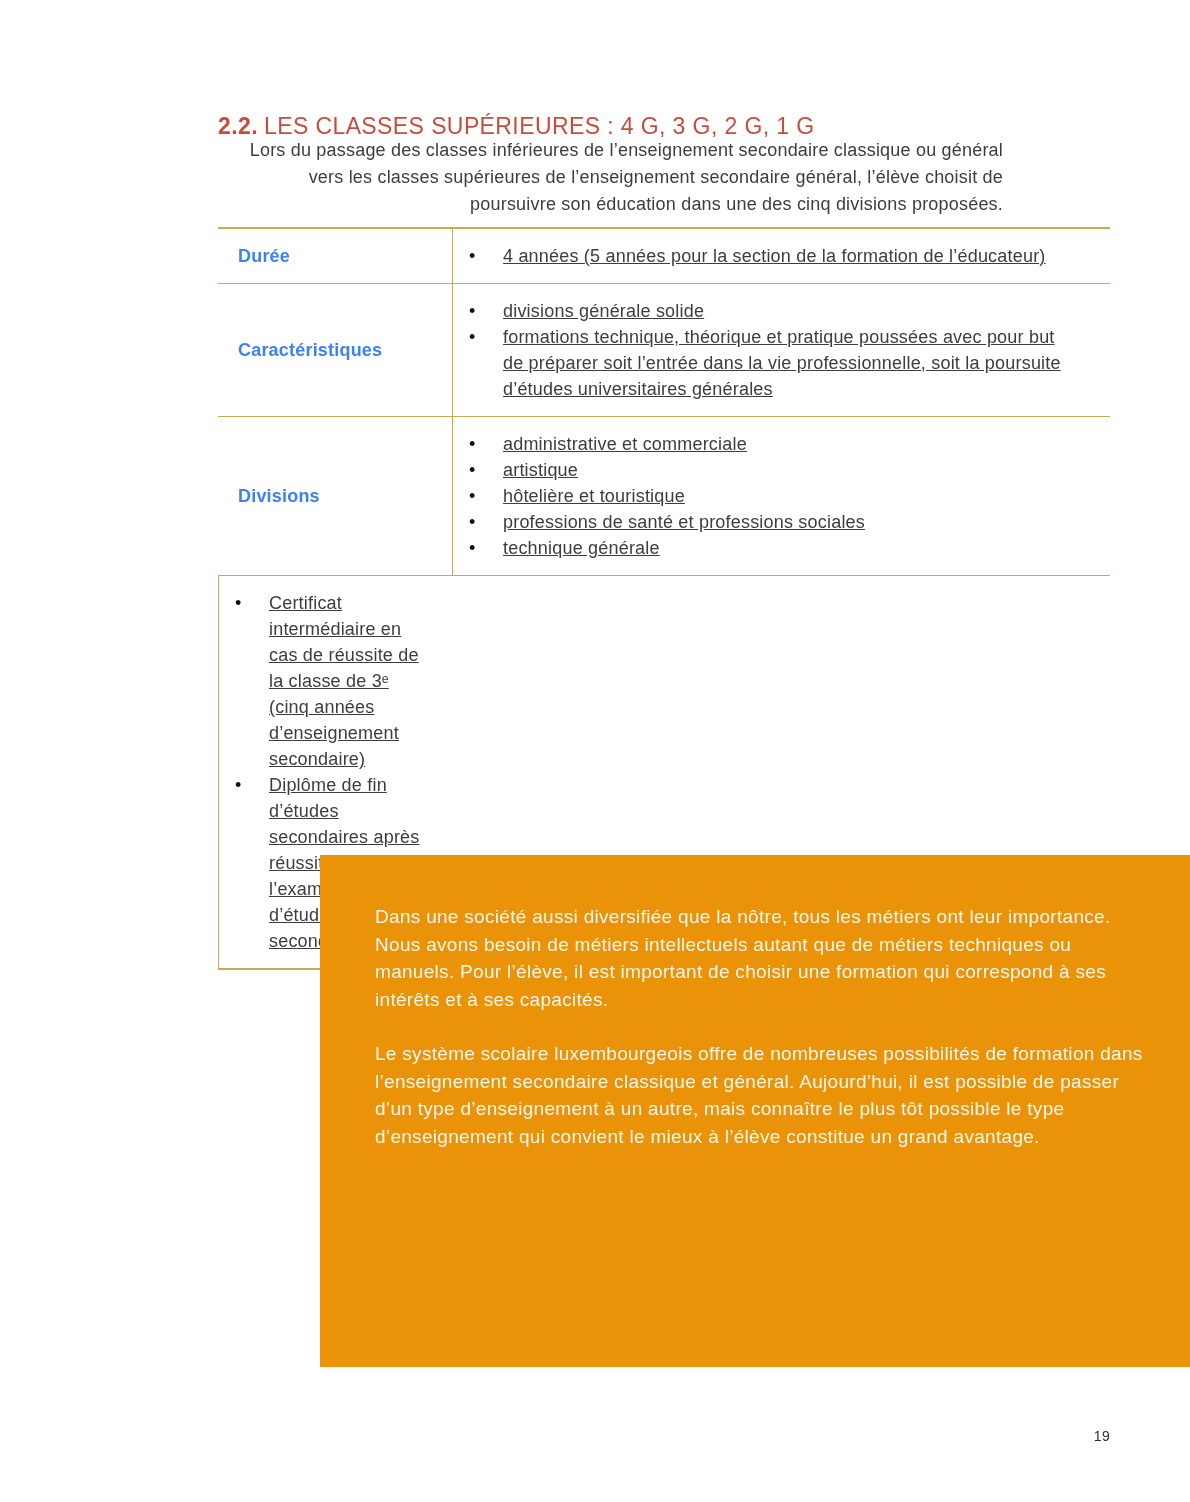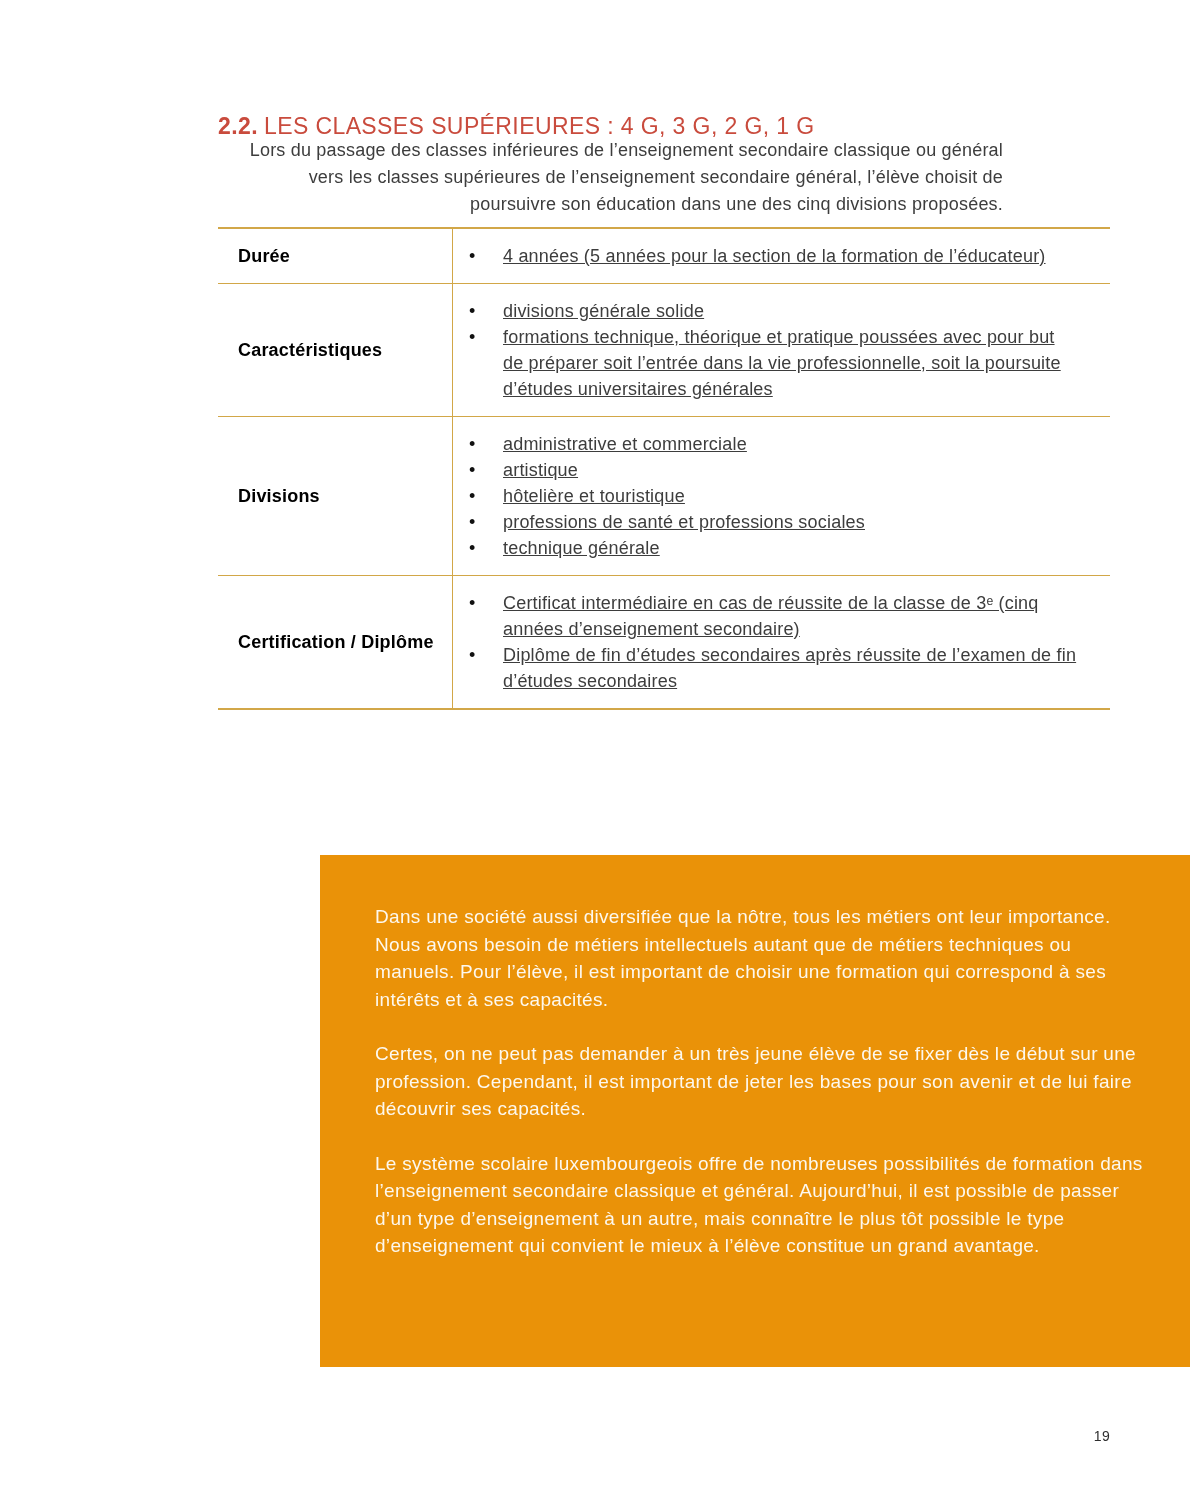--- a/index.html
+++ b/index.html
@@ -54,21 +54,21 @@
     display: grid;
     grid-template-columns: 234px 1fr;
   }
   .t-row + .t-row { border-top: 1px solid var(--gold); }
   .t-label {
     align-self: center;
     padding: 14px 10px 14px 20px;
     font-size: 18px;
     font-weight: bold;
     letter-spacing: 0.2px;
-    color: #000000;
+    color: #3b82f6;
   }
   .t-items {
     border-left: 1px solid var(--gold);
     padding: 14px 32px 14px 12px;
     display: flex;
     flex-direction: column;
     justify-content: center;
     min-height: 54px;
   }
   .t-item {
@@ -175,37 +175,35 @@
             <span class="bullet">•</span>
             <span class="item-text">professions de santé et professions sociales</span>
           </div>
           <div class="t-item">
             <span class="bullet">•</span>
             <span class="item-text">technique générale</span>
           </div>
         </div>
       </div>
       <div class="t-row">
-        <div class="t-label">Certification / Diplôme</div>
         <div class="t-items">
           <div class="t-item">
             <span class="bullet">•</span>
             <span class="item-text">Certificat intermédiaire en cas de réussite de la classe de 3ᵉ (cinq années d’enseignement secondaire)</span>
           </div>
           <div class="t-item">
             <span class="bullet">•</span>
             <span class="item-text">Diplôme de fin d’études secondaires après réussite de l’examen de fin d’études secondaires</span>
           </div>
         </div>
       </div>
     </div>
 
   <div class="callout">
     <div class="callout-body" id="callout-paragraphs">
         <p>Dans une société aussi diversifiée que la nôtre, tous les métiers ont leur importance. Nous avons besoin de métiers intellectuels autant que de métiers techniques ou manuels. Pour l’élève, il est important de choisir une formation qui correspond à ses intérêts et à ses capacités.</p>
-        <p>Certes, on ne peut pas demander à un très jeune élève de se fixer dès le début sur une profession. Cependant, il est important de jeter les bases pour son avenir et de lui faire découvrir ses capacités.</p>
         <p>Le système scolaire luxembourgeois offre de nombreuses possibilités de formation dans l’enseignement secondaire classique et général. Aujourd’hui, il est possible de passer d’un type d’enseignement à un autre, mais connaître le plus tôt possible le type d’enseignement qui convient le mieux à l’élève constitue un grand avantage.</p>
       </div>
   </div>
 
   <div class="page-number">19</div>
 
 </div>
 
 </body></html>

